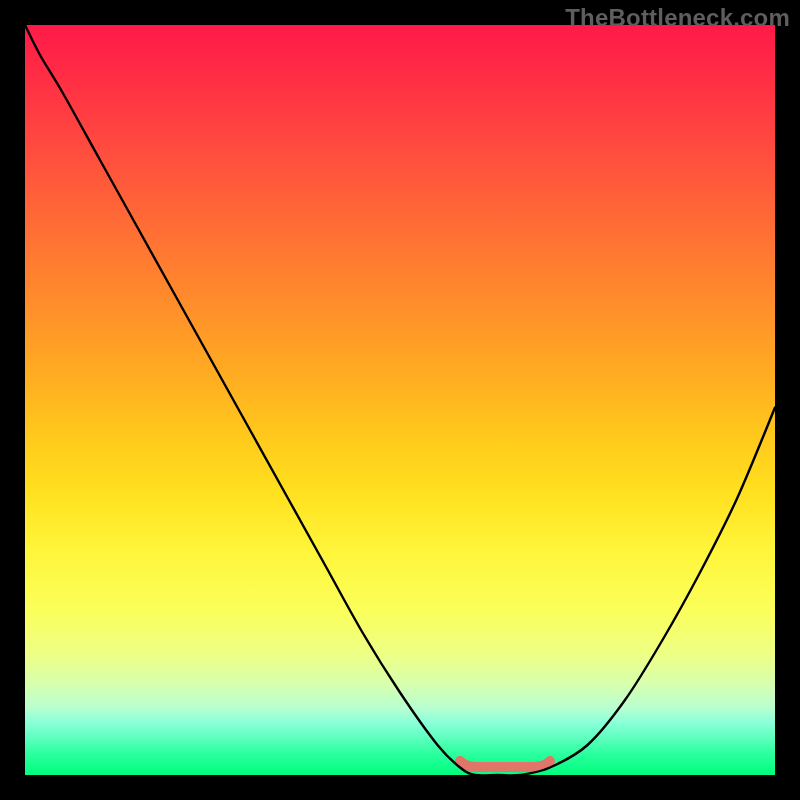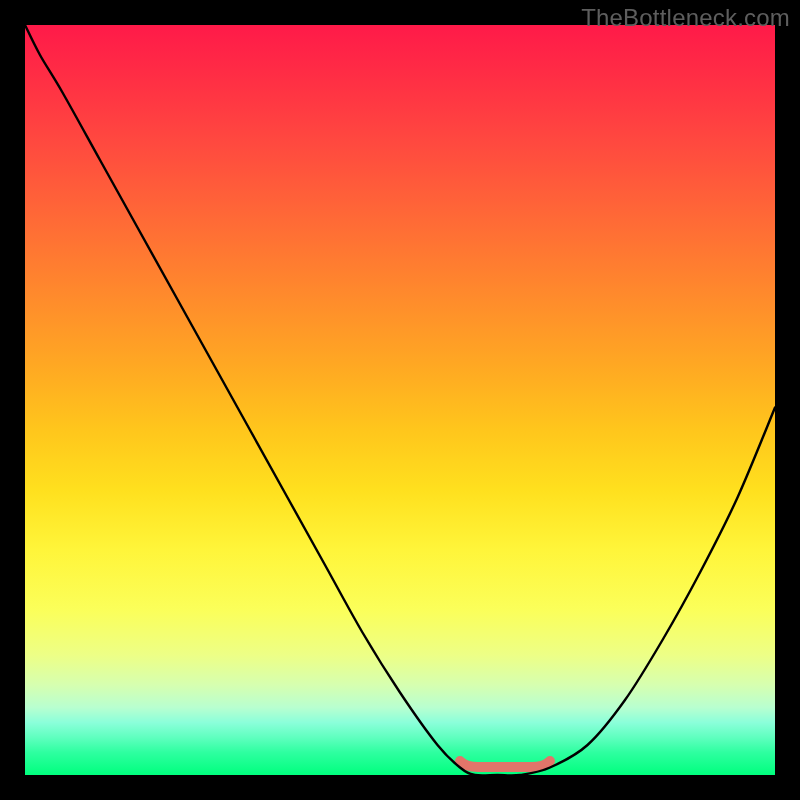--- a/index.html
+++ b/index.html
@@ -48,21 +48,21 @@
       #5fffbf 95%,
       #2effa0 97%,
       #00ff7e 100%
     );
   }
   .watermark {
     position: absolute;
     top: 4px;
     right: 10px;
     font-size: 24px;
-    font-weight: 400;
+    font-weight: 700;
     color: #5e5e5e;
     letter-spacing: 0.2px;
     user-select: none;
   }
   svg.curve {
     position: absolute;
     left: 0; top: 0;
     width: 750px;
     height: 750px;
     overflow: visible;

